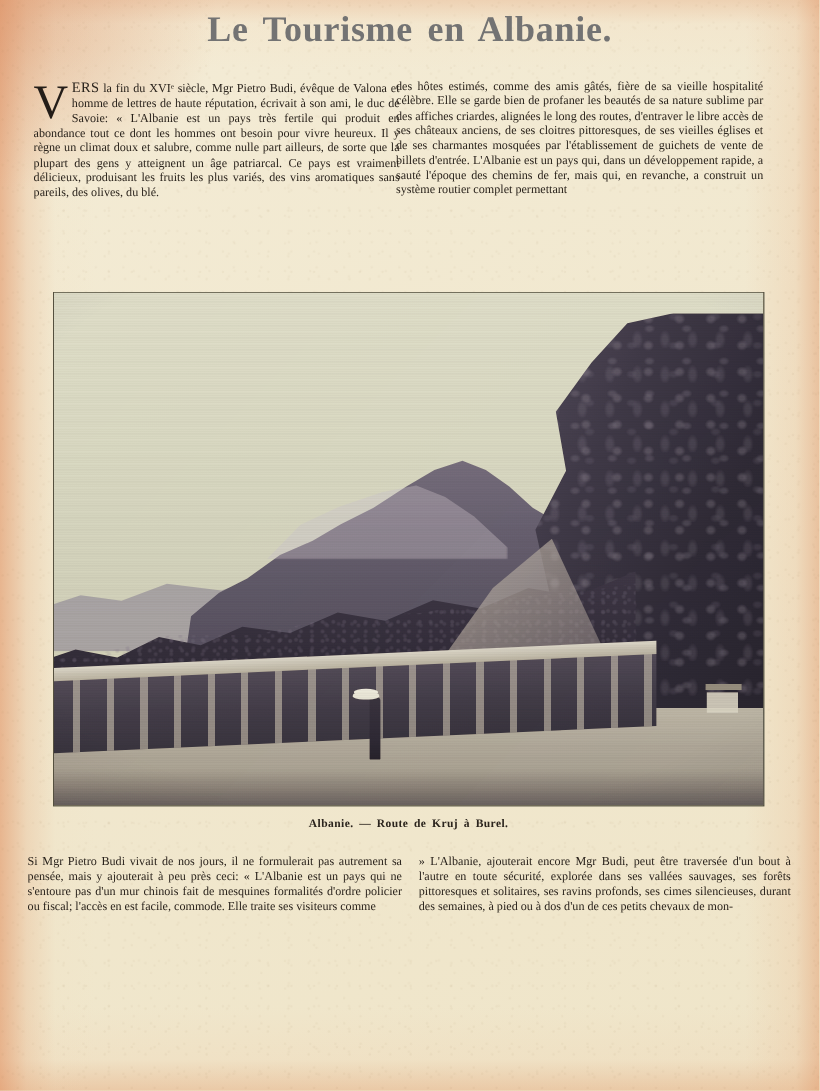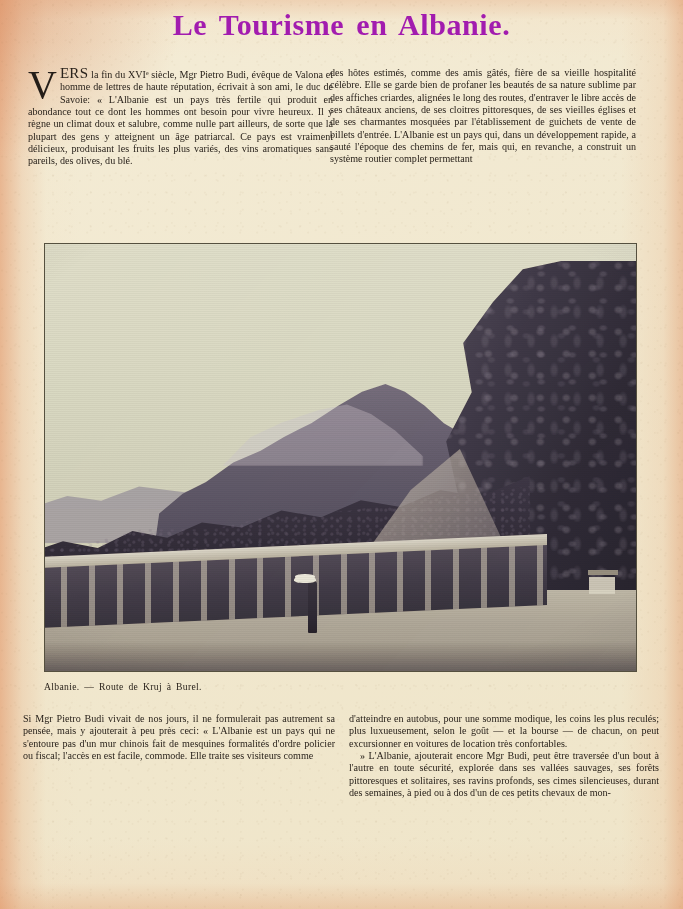--- a/index.html
+++ b/index.html
@@ -59,21 +59,21 @@
   
   .title {
     position: absolute;
     left: 0; right: 0;
     top: 8px;
     text-align: center;
     font-family: "Liberation Serif", "DejaVu Serif", serif;
     font-size: 30px;
     font-weight: bold;
     letter-spacing: 0.6px;
-    color: #a21caf;
+    color: #737373;
     word-spacing: 4px;
   }
 
   
   .col {
     position: absolute;
     font-size: 10.1px;
     line-height: 12.35px;
     color: #2a231c;
     text-align: justify;
@@ -94,21 +94,21 @@
     float: left;
     font-family: "Liberation Serif", "DejaVu Serif", serif;
     font-size: 40px;
     line-height: 33px;
     font-weight: normal;
     margin: 1px 3px 0 0;
     color: #241d18;
   }
   .smallcaps {
     font-variant: small-caps;
-    font-size: 15px;
+    font-size: 12px;
     letter-spacing: 0.3px;
   }
 
   
   .photo-frame {
     position: absolute;
     left: 44px;
     top: 243px;
     width: 593px;
     height: 429px;
@@ -291,23 +291,23 @@
     background: linear-gradient(135deg, rgba(232,196,150,0.14), rgba(210,170,130,0.10));
     mix-blend-mode: overlay;
   }
 
   
   .caption {
     position: absolute;
     left: 44px;
     top: 681px;
     width: 593px;
-    text-align: left;
+    text-align: center;
     font-size: 9.6px;
-    font-weight: normal;
+    font-weight: bold;
     letter-spacing: 0.35px;
     color: #2b241d;
     word-spacing: 2px;
   }
 </style>
 </head>
 <body>
 
 <div class="page"></div>
 <div class="grain"></div>
@@ -349,17 +349,16 @@
     </div>
   </div>
 
   <div class="caption">Albanie. — Route de Kruj à Burel.</div>
 
   <div class="col" id="bot-left-col">
     <p>Si Mgr Pietro Budi vivait de nos jours, il ne formulerait pas autrement sa pensée, mais y ajouterait à peu près ceci: « L'Albanie est un pays qui ne s'entoure pas d'un mur chinois fait de mesquines formalités d'ordre policier ou fiscal; l'accès en est facile, commode. Elle traite ses visiteurs comme</p>
   </div>
 
   <div class="col" id="bot-right-col">
-    <p>d'atteindre en autobus, pour une somme modique, les coins les plus reculés; plus luxueusement, selon le goût — et la bourse — de chacun, on peut excursionner en voitures de location très confortables.</p>
     <p>» L'Albanie, ajouterait encore Mgr Budi, peut être traversée d'un bout à l'autre en toute sécurité, explorée dans ses vallées sauvages, ses forêts pittoresques et solitaires, ses ravins profonds, ses cimes silencieuses, durant des semaines, à pied ou à dos d'un de ces petits chevaux de mon-</p>
   </div>
 
 </div>
 
 </body></html>

